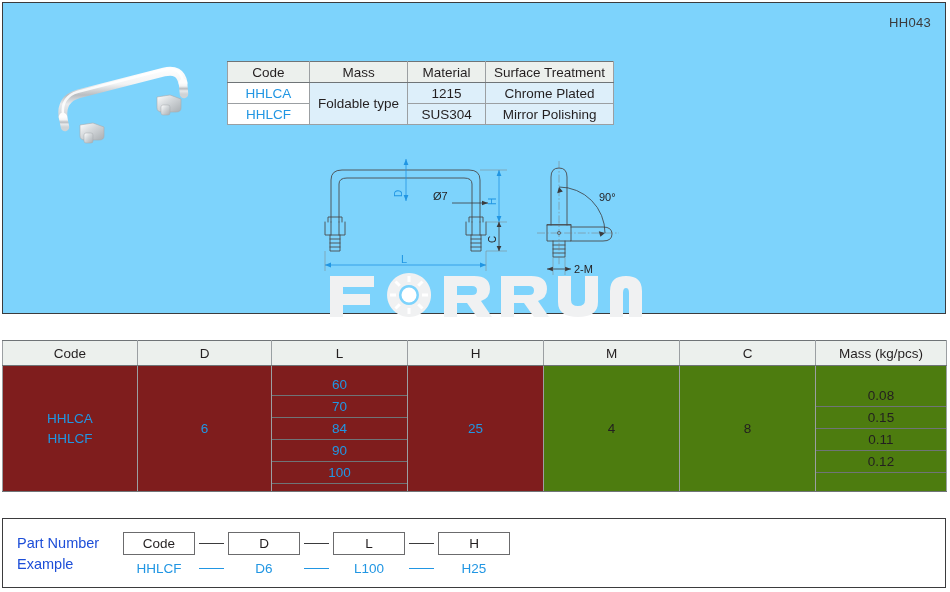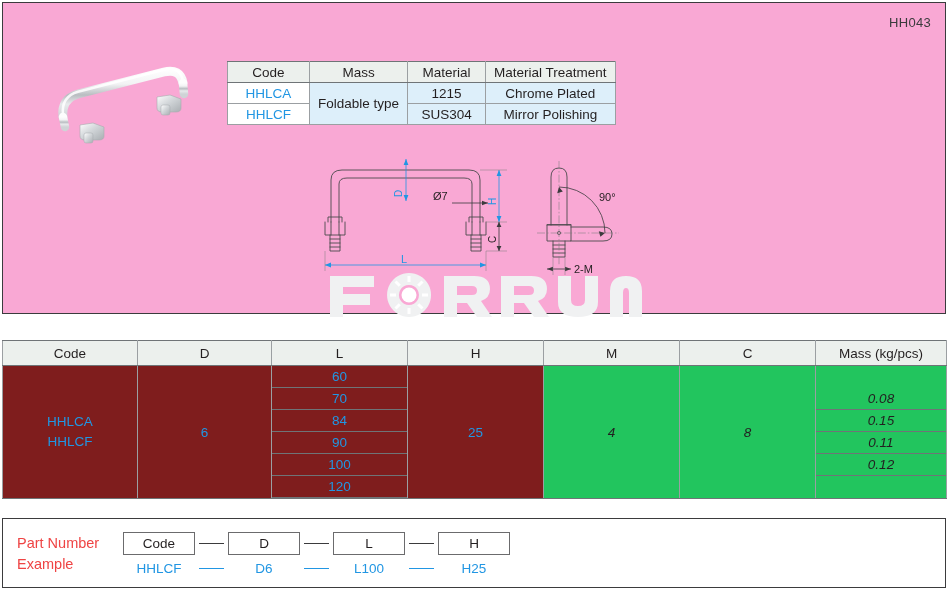--- a/index.html
+++ b/index.html
@@ -20,21 +20,21 @@
     inset: 0;
   }
 
   
   .panel-top {
     position: absolute;
     left: 2px; top: 2px;
     width: 944px; height: 312px;
     border: 1.5px solid #3b3b3d;
     box-sizing: border-box;
-    background: #f9a8d4;
+    background: #7dd3fc;
   }
   .page-code {
     position: absolute;
     right: 14px; top: 12px;
     font-size: 13px;
     color: #3b3b3d;
     letter-spacing: .3px;
   }
 
   
@@ -117,21 +117,21 @@
   .tbl-main td {
     border-left: 1px solid #9b9fa2;
     border-right: 1px solid #9b9fa2;
     text-align: center;
     vertical-align: middle;
     background: #7f1d1d;
     padding: 0;
   }
   .tbl-main tbody tr:last-child td { border-bottom: 1.4px solid #6f7477; }
   .tbl-main td.blue  { color: #2196e3; }
-  .tbl-main td.fill  { background: #22c55e; font-style: italic; }
+  .tbl-main td.fill  { background: #4d7c0f; }
   .sub {
     border-collapse: collapse;
     width: 100%;
     font-size: 13.5px;
   }
   .sub td {
     height: 21px;
     border-top: 1px solid #9b9fa2;
     border-bottom: 1px solid #9b9fa2;
     border-left: none; border-right: none;
@@ -150,21 +150,21 @@
     width: 944px; height: 70px;
     border: 1.3px solid #3b3b3d;
     box-sizing: border-box;
     background: #fff;
   }
   .pn-label {
     position: absolute;
     left: 14px; top: 14px;
     font-size: 14.5px;
     line-height: 1.45;
-    color: #ef4444;
+    color: #1d4ed8;
   }
   .pn-chain {
     position: absolute;
     left: 120px; top: 13px;
     display: flex;
     align-items: flex-start;
   }
   .pn-seg { width: 72px; }
   .pn-box {
     height: 23px;
@@ -237,21 +237,21 @@
         <path d="M150 22 L151 33" fill="none" stroke="url(#chrome)" stroke-width="8.5" stroke-linecap="round"></path>
       </svg>
     </div>
 
     <table class="tbl-top">
       <thead>
         <tr>
           <th class="c-code">Code</th>
           <th class="c-type">Mass</th>
           <th class="c-mat">Material</th>
-          <th class="c-surf">Material Treatment</th>
+          <th class="c-surf">Surface Treatment</th>
         </tr>
       </thead>
       <tbody>
         <tr>
           <td class="code">HHLCA</td>
           <td class="fill" rowspan="2">Foldable type</td>
           <td class="fill">1215</td>
           <td class="fill">Chrome Plated</td>
         </tr>
         <tr>
@@ -429,23 +429,20 @@
                 </tr>
             <tr>
                   <td>84</td>
                 </tr>
             <tr>
                   <td>90</td>
                 </tr>
             <tr>
                   <td>100</td>
                 </tr>
-            <tr>
-                  <td>120</td>
-                </tr>
           </tbody>
             </table>
         </td>
         <td class="blue">25</td>
         <td class="fill">4</td>
         <td class="fill">8</td>
         <td class="fill">
           <table class="sub">
             <tbody>
                 <tr>

